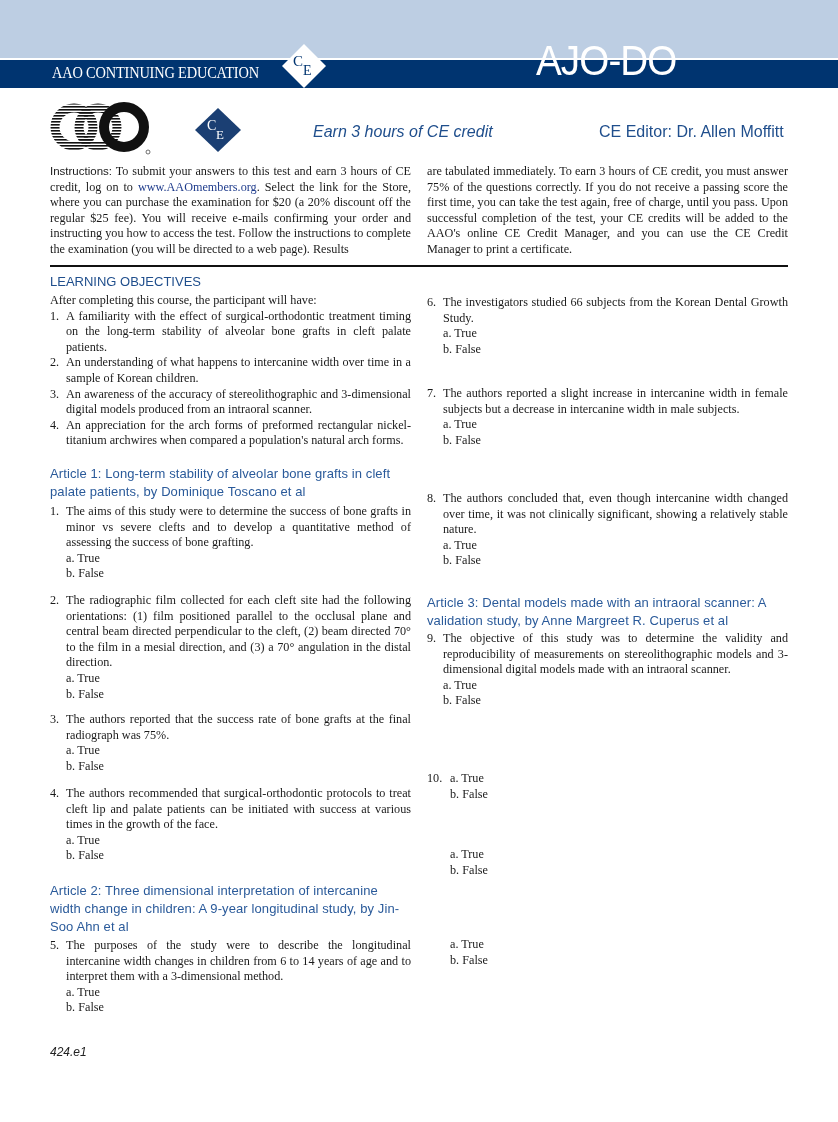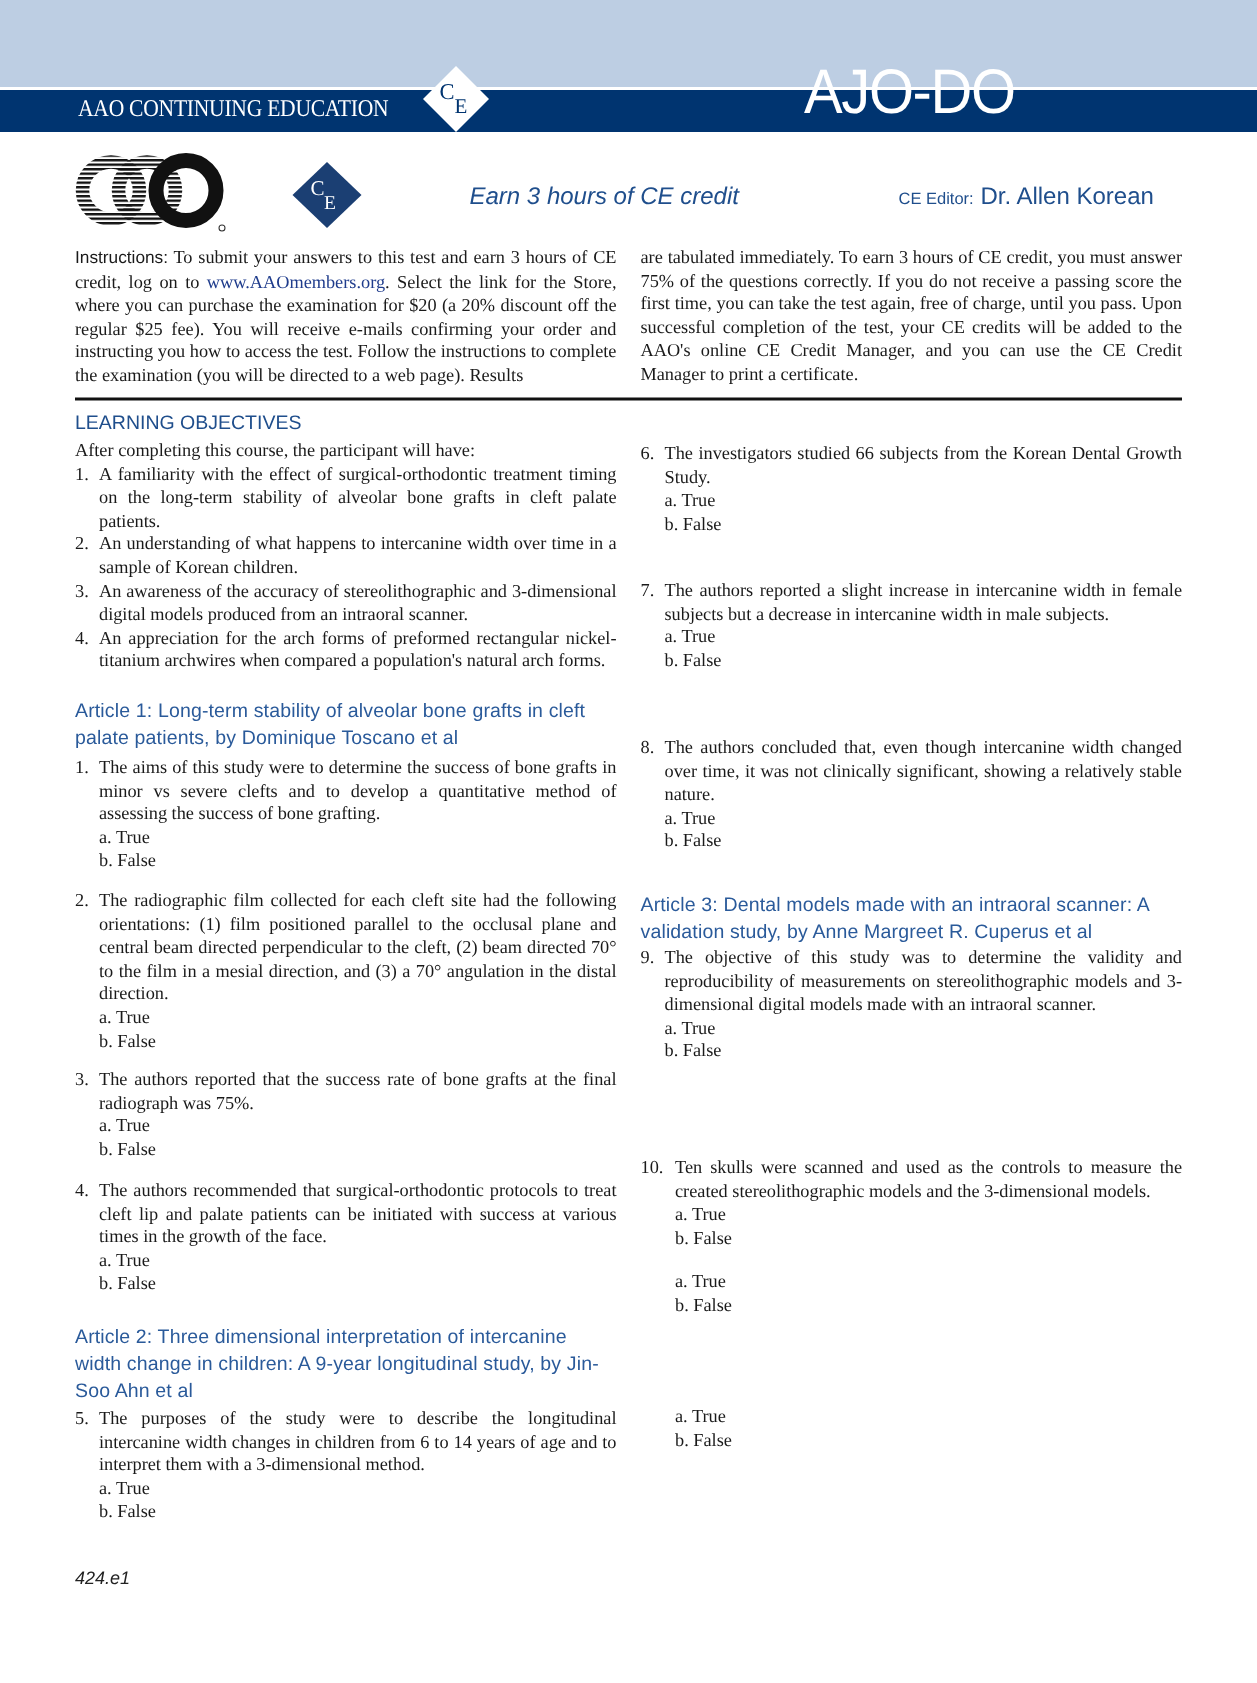--- a/index.html
+++ b/index.html
@@ -12,21 +12,21 @@
     .navy-band { position: absolute; left: 0; top: 60px; width: 838px; height: 28px; background: #003470; }
     .header-title { position: absolute; left: 52px; top: 62px; color: #ffffff; font-family: "Liberation Serif", serif; font-size: 16px; line-height: 22px; letter-spacing: -0.2px; transform: scaleX(0.9); transform-origin: left center; white-space: nowrap; }
     .ce-badge-header { position: absolute; left: 282px; top: 44px; width: 44px; height: 44px; }
     .journal-name { position: absolute; left: 536px; top: 36px; color: #ffffff; font-family: "Liberation Sans", sans-serif; font-size: 42px; line-height: 50px; font-weight: normal; letter-spacing: -1px; transform: scaleX(0.92); transform-origin: left center; white-space: nowrap; }
 
     
     .aao-logo { position: absolute; left: 50px; top: 100px; width: 106px; height: 56px; }
     .ce-badge { position: absolute; left: 193px; top: 108px; width: 50px; height: 44px; }
     .earn-credit { position: absolute; left: 313px; top: 122px; color: #1f4e8c; font-family: "Liberation Sans", sans-serif; font-size: 16px; line-height: 20px; white-space: nowrap; font-style: italic; }
     .editor { position: absolute; left: 599px; top: 122px; color: #1f4e8c; font-family: "Liberation Sans", sans-serif; white-space: nowrap; line-height: 20px; }
-    .editor .lbl { font-size: 11px; }
+    .editor .lbl { font-size: 16px; }
     .editor .nm { font-size: 16px; }
 
     
     .col { position: absolute; width: 361px; font-size: 12.2px; line-height: 15.6px; text-align: justify; }
     .col-left { left: 50px; }
     .col-right { left: 427px; }
 
     .instructions { top: 164px; }
     .instr-lbl { font-family: "Liberation Sans", sans-serif; font-size: 11.5px; }
     .instr-link { color: #1f3c8c; }
@@ -75,21 +75,21 @@
 
 <svg class="ce-badge" viewBox="0 0 50 44">
   <polygon points="25,0 48,22 25,44 2,22" fill="#1b3f73"></polygon>
   <text x="14" y="22" font-family="Liberation Serif, serif" font-size="14" fill="#ffffff">C</text>
   <text x="23" y="31" font-family="Liberation Serif, serif" font-size="13" fill="#ffffff">E</text>
 </svg>
 
 <div class="earn-credit">Earn 3 hours of CE credit</div>
 <div class="editor">
   <span class="lbl">CE Editor:</span>
-  <span class="nm">Dr. Allen Korean</span>
+  <span class="nm">Dr. Allen Moffitt</span>
 </div>
 
 <div class="col col-left instructions">
   <span class="instr-lbl">Instructions:</span><span> To submit your answers to this test and earn 3 hours of CE credit, log on to </span><span class="instr-link">www.AAOmembers.org</span><span>. Select the link for the Store, where you can purchase the examination for $20 (a 20% discount off the regular $25 fee). You will receive e-mails confirming your order and instructing you how to access the test. Follow the instructions to complete the examination (you will be directed to a web page). Results</span>
 </div>
 <div class="col col-right instructions">are tabulated immediately. To earn 3 hours of CE credit, you must answer 75% of the questions correctly. If you do not receive a passing score the first time, you can take the test again, free of charge, until you pass. Upon successful completion of the test, your CE credits will be added to the AAO's online CE Credit Manager, and you can use the CE Credit Manager to print a certificate.</div>
 
 <div class="rule"></div>
 
 <div class="col col-left" style="top:273px;">
@@ -161,21 +161,21 @@
   <div class="article-heading">Article 3: Dental models made with an intraoral scanner: A validation study, by Anne Margreet R. Cuperus et al</div>
 </div>
 
 <div class="col col-right" style="top:631px;">
   <div class="num-item"><span class="n">9.</span><span>The objective of this study was to determine the validity and reproducibility of measurements on stereolithographic models and 3-dimensional digital models made with an intraoral scanner.</span></div>
   <div class="opt"><span>a.</span> <span>True</span></div>
   <div class="opt"><span>b.</span> <span>False</span></div>
 </div>
 
 <div class="col col-right" style="top:743px;margin-top:28px;">
-  <div class="num-item wide"><span class="n">10.</span><span>Ten skulls were scanned and used as the controls to measure the created stereolithographic models and the 3-dimensional models.</span></div>
+  <div class="num-item wide"><span class="n">10.</span></div>
   <div class="opts-wide">
     <div class="opt"><span>a.</span> <span>True</span></div>
     <div class="opt"><span>b.</span> <span>False</span></div>
   </div>
 </div>
 
 <div class="col col-right" style="top:838px;">
   <div class="opts-wide" style="margin-top:9px;">
     <div class="opt"><span>a.</span> <span>True</span></div>
     <div class="opt"><span>b.</span> <span>False</span></div>

